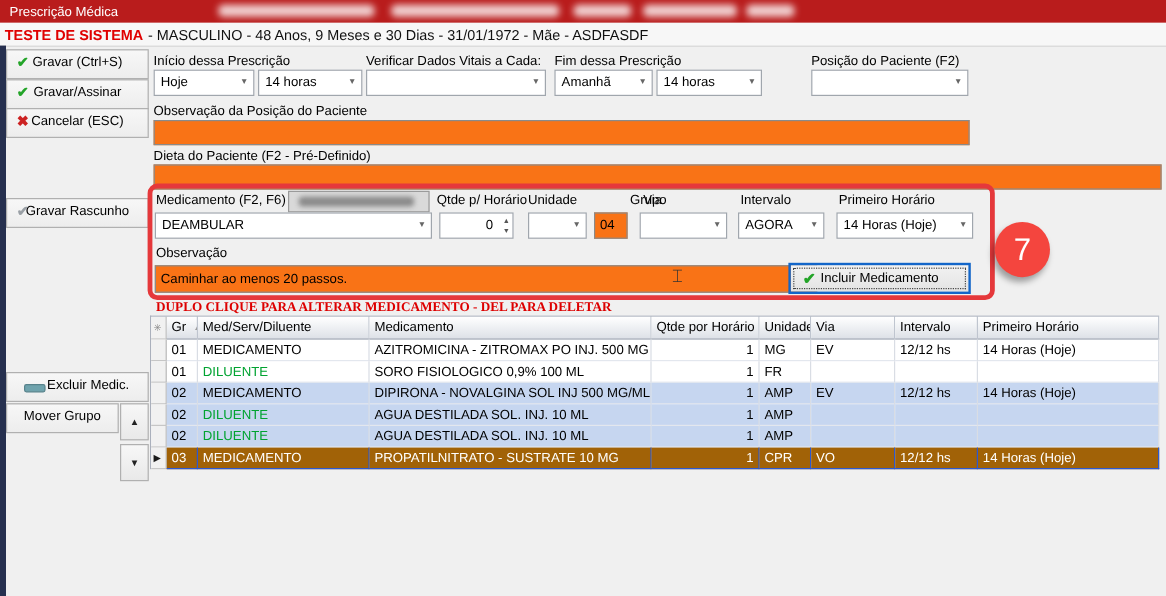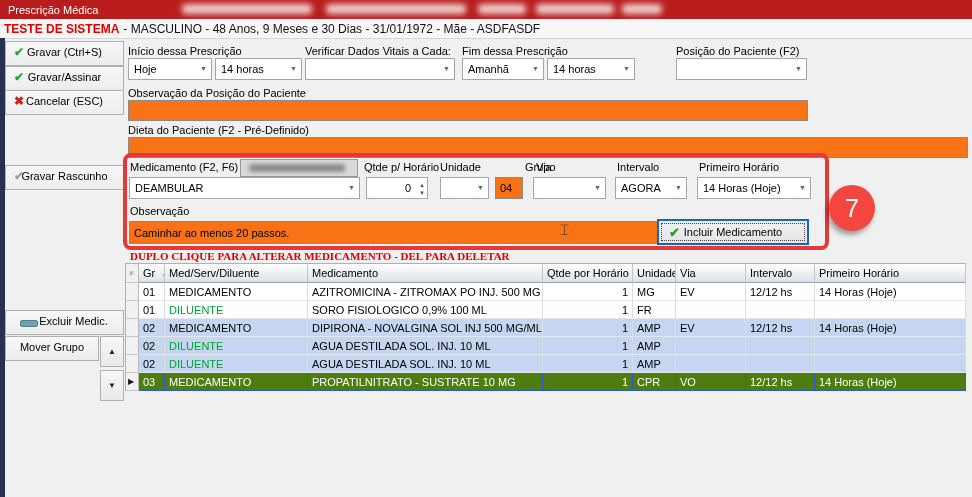--- a/index.html
+++ b/index.html
@@ -61,21 +61,21 @@
   .th{height:18px;background:linear-gradient(#ffffff,#dde1e7);border-right:1px solid #bfc5cf;
       border-bottom:1px solid #9aa2b0;display:flex;align-items:center;padding-left:4px;
       box-sizing:content-box;font-size:11px;white-space:nowrap;overflow:hidden;}
   .td{height:17px;border-right:1px solid #d9dde4;border-bottom:1px solid #e3e7ee;
       display:flex;align-items:center;padding-left:4px;font-size:11px;white-space:nowrap;
       overflow:hidden;}
   .td.num{justify-content:flex-end;padding-right:4px;padding-left:0;}
   .gut{background:#f1f1f1;border-right:1px solid #b9b9b9;border-bottom:1px solid #c6c6c6;
        padding-left:2px;}
   .row-grupo{background:#c6d6f0;}
-  .row-sel{background:#4d7c0f;color:#fff;}
+  .row-sel{background:#a16207;color:#fff;}
   .row-sel.td{border-right-color:#2c58d0;border-bottom-color:#2c58d0;}
   .tip-dil{color:#00a331;}
   .sorticon{color:#8a8a8a;font-size:7px;margin-left:6px;}
   .astr{color:#8a8a8a;font-size:8px;}
   .ptr{color:#1a1a1a;font-size:8px;}
 </style>
 </head>
 <body>
 
 <div id="app">

